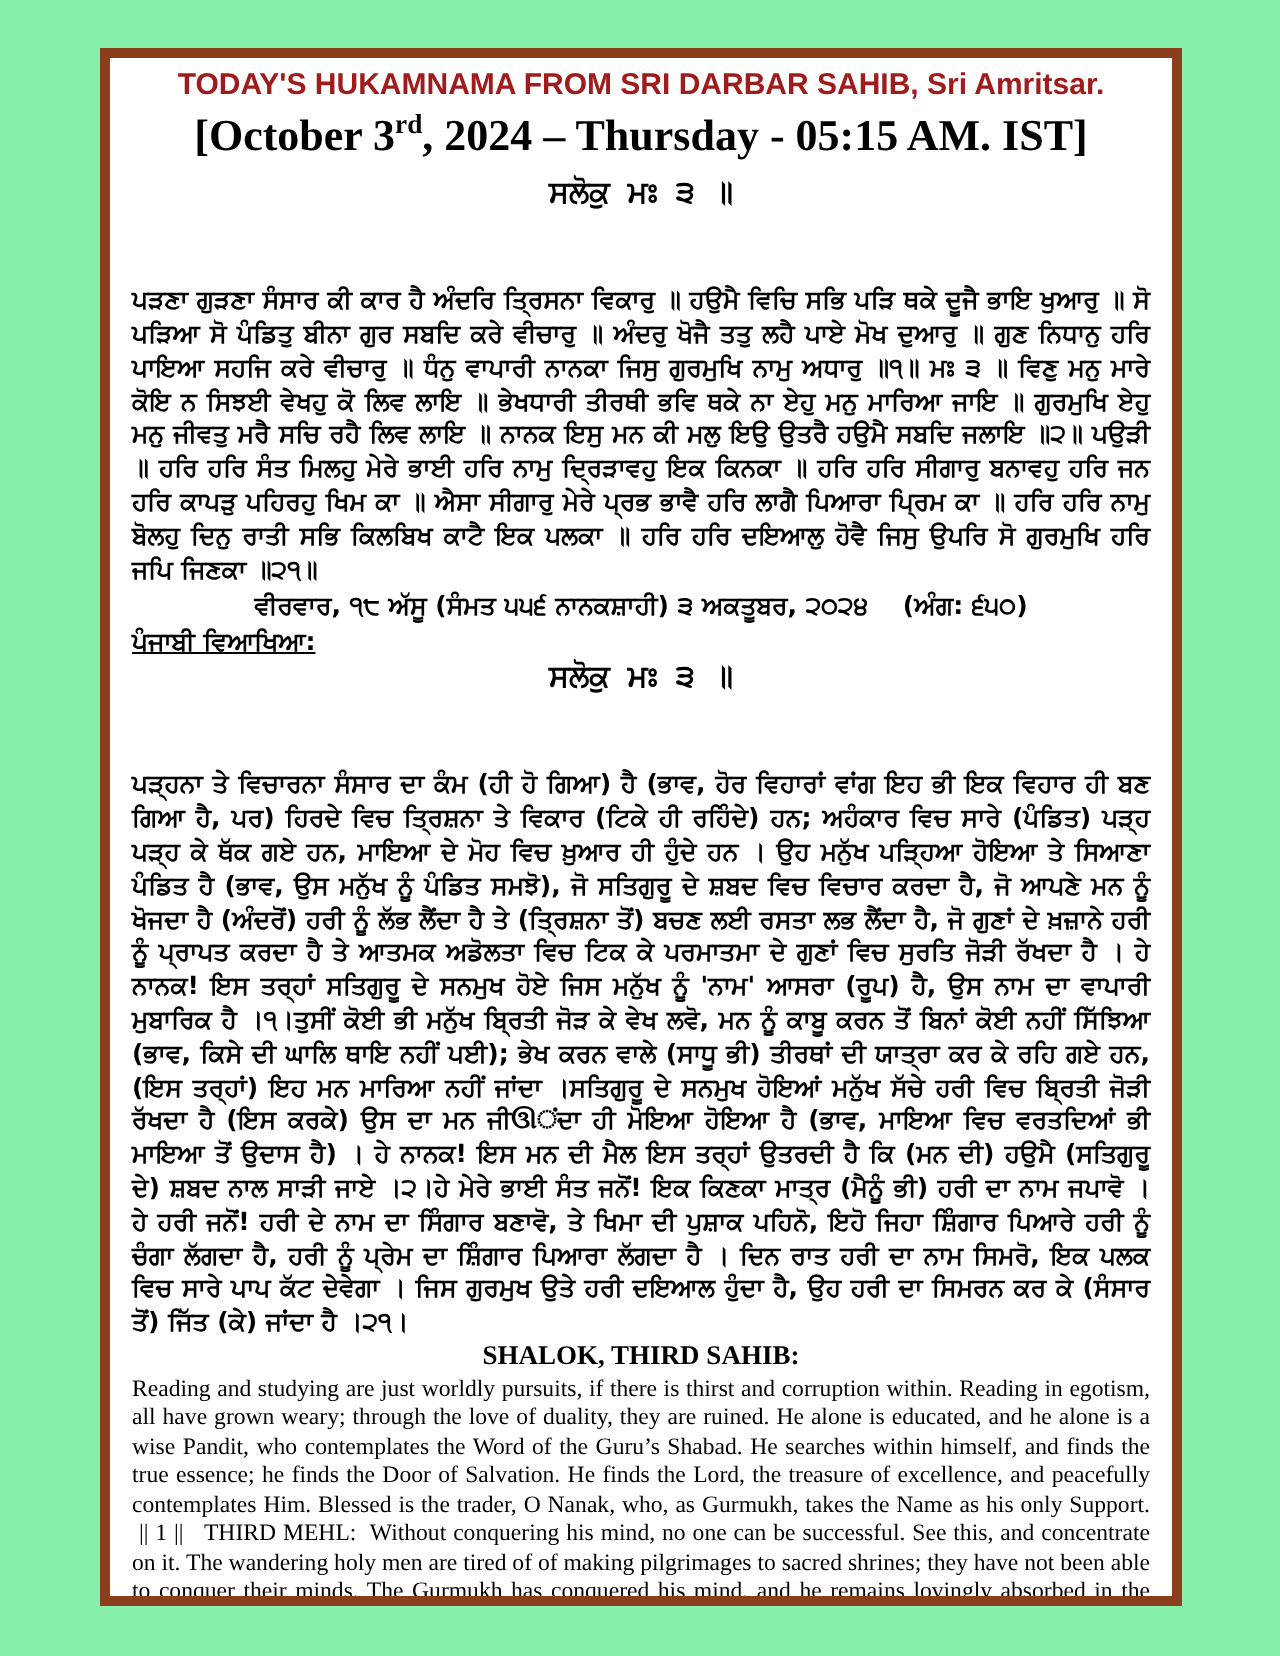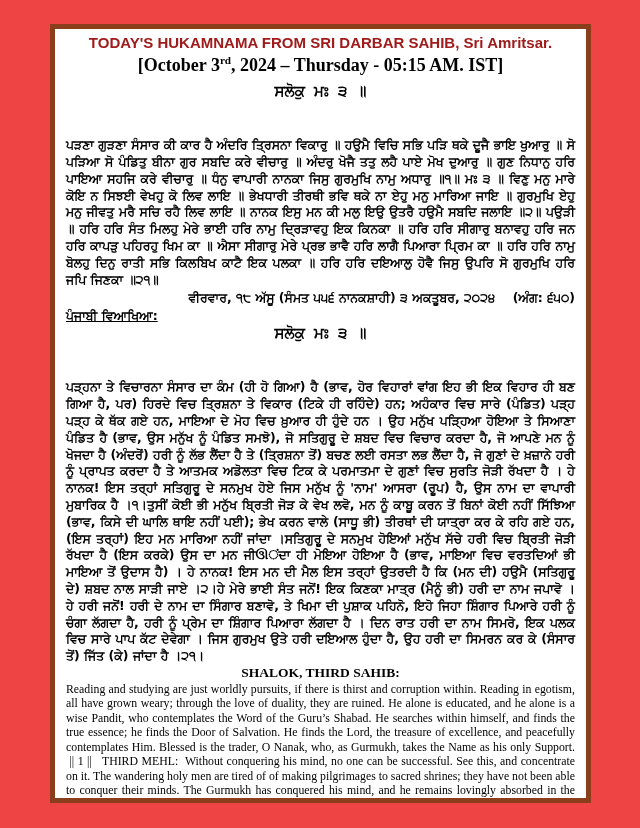--- a/index.html
+++ b/index.html
@@ -5,21 +5,21 @@
   :root {
     --frame-border: #8B3E1C;
     --title-red: #A01B1B;
   }
   * { box-sizing: border-box; }
   html, body { margin: 0; padding: 0; background: #ffffff; }
   .page {
     position: relative;
     width: 640px;
     height: 828px;
-    background: #ef4444;
+    background: #86efac;
     overflow: hidden;
     font-family: "Liberation Serif", serif;
     color: #000;
   }
   .frame {
     position: absolute;
     left: 50px;
     top: 24px;
     width: 541px;
     height: 779px;
@@ -33,21 +33,21 @@
     font-weight: bold;
     font-size: 15px;
     line-height: 1.25;
     color: var(--title-red);
     text-align: center;
     margin-top: 1px;
   }
   .date-line {
     font-family: "Liberation Serif", serif;
     font-weight: bold;
-    font-size: 18px;
+    font-size: 22px;
     line-height: 1.25;
     text-align: center;
     margin: 1px 0 8px 0;
   }
   sup { font-size: 0.62em; line-height: 0; }
   .g-heading {
     font-family: Liberation Mono, monospace;
     font-weight: bold;
     font-size: 15px;
     line-height: 17px;
@@ -60,21 +60,21 @@
     font-size: 12.5px;
     line-height: 16.8px;
     text-align: justify;
     margin-top: 36px;
   }
   .g-date {
     font-family: "DejaVu Sans", sans-serif;
     font-weight: bold;
     font-size: 12.5px;
     line-height: 17px;
-    text-align: right;
+    text-align: center;
     margin-top: 1px;
   }
   .pv-label {
     font-family: "DejaVu Sans", sans-serif;
     font-weight: bold;
     font-size: 12.5px;
     line-height: 17px;
     text-align: left;
     text-decoration: underline;
     margin-top: 1px;

